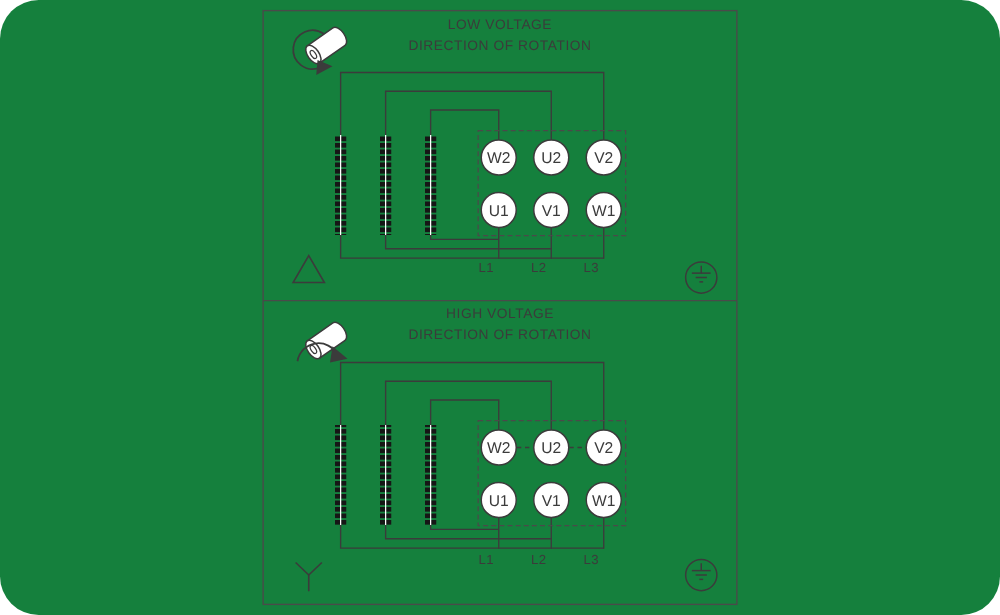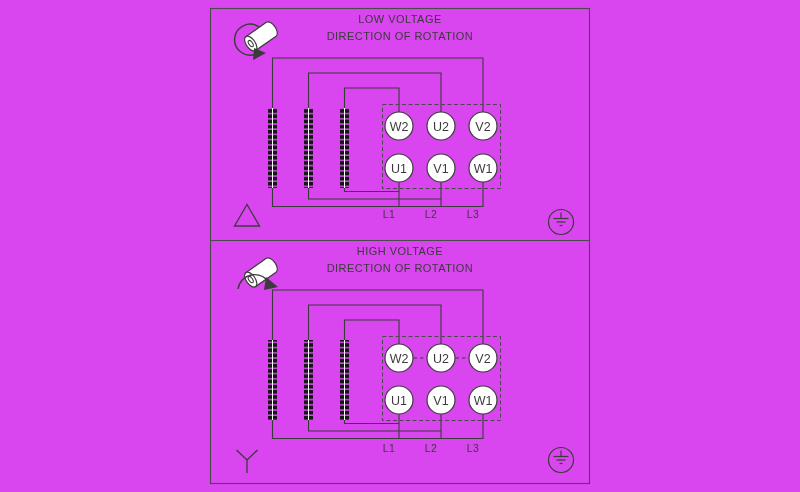--- a/index.html
+++ b/index.html
@@ -1,22 +1,23 @@
 <!DOCTYPE html>
 <html><head>
 <meta charset="utf-8">
 <style>
   html, body { margin: 0; padding: 0; background: #ffffff; }
   .stage {
     position: relative;
     width: 800px;
     height: 492px;
-    background: #d946ef;
+    background: #15803d;
     font-family: "Liberation Sans", sans-serif;
     overflow: hidden;
+    border-radius: 31px;
   }
   svg { display: block; }
   svg text {
     font-family: "Liberation Sans", sans-serif;
     fill: #3b3b3b;
   }
   .title-text { font-size: 11px; letter-spacing: 0.45px; }
   .terminal-text { font-size: 12.5px; }
   .supply-text { font-size: 10.5px; letter-spacing: 0.3px; }
 </style>

